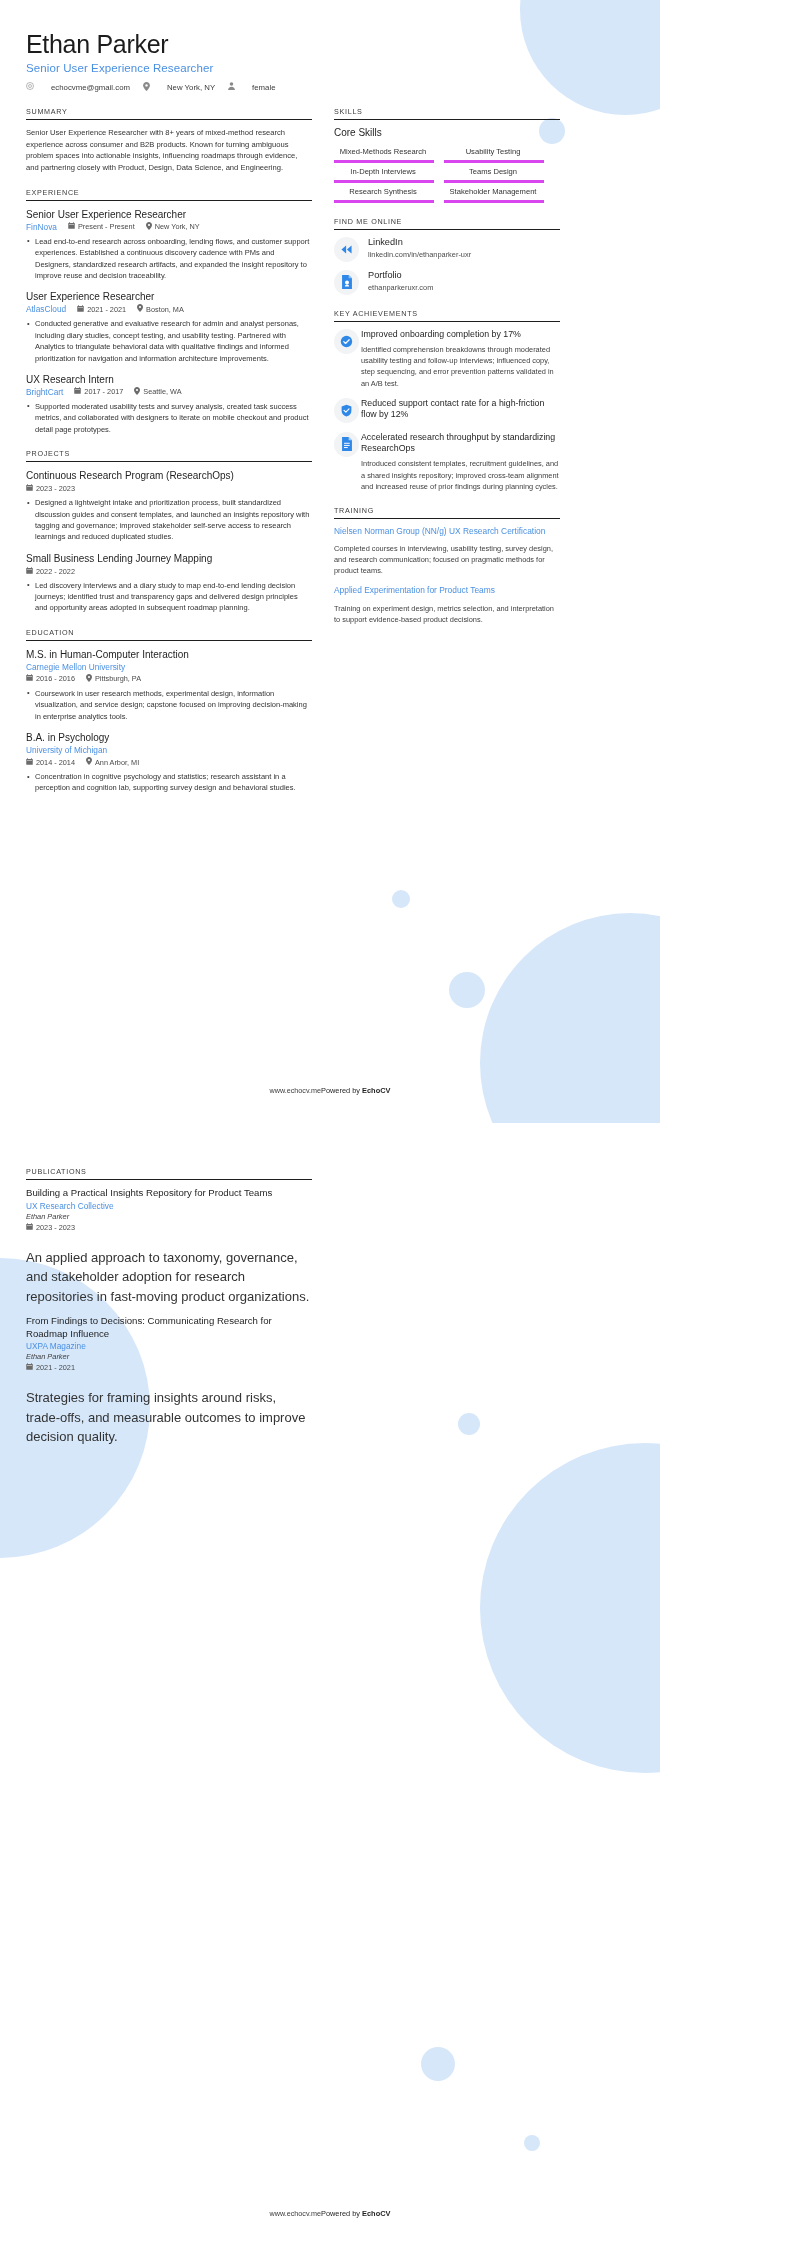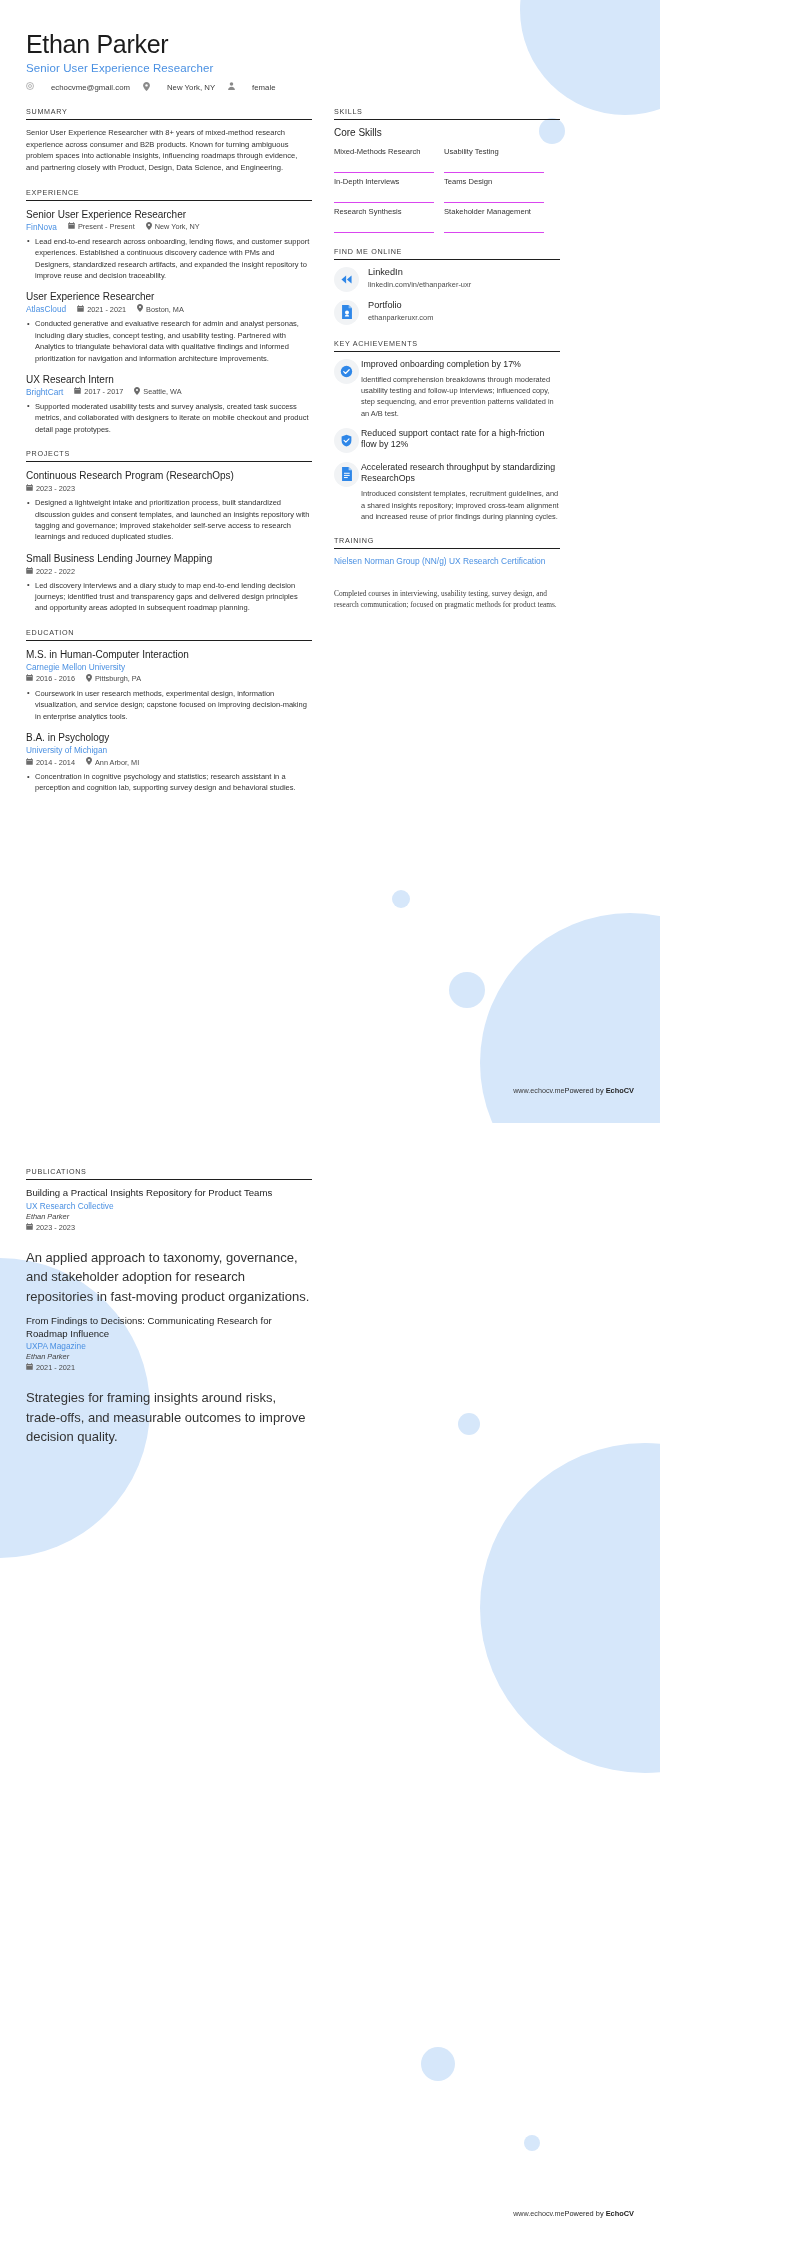--- a/index.html
+++ b/index.html
@@ -121,24 +121,25 @@
     color: #444;
     font-size: 7.5px;
   }
 
   
   .skill-group-title { font-size: 10px; color: #1f1f1f; margin-bottom: 5px; }
   .skill-grid { display: flex; flex-wrap: wrap; gap: 0 10px; }
   .skill-chip {
     font-size: 7.6px;
     color: #333;
-    border-bottom: 1px solid #d946ef;
-    padding: 4px 2px 16px 0;
+    border-bottom: 3px solid #d946ef;
+    padding: 4px 2px 4px 0;
     flex: 0 0 auto;
     min-width: 100px;
+    text-align: center;
   }
 
   
   .link-row { display: flex; align-items: flex-start; gap: 9px; margin-bottom: 8px; }
   .link-badge {
     width: 25px; height: 25px; flex: none;
     border-radius: 50%;
     background: #f1f3f5;
     display: flex; align-items: center; justify-content: center;
   }
@@ -151,35 +152,35 @@
     width: 25px; height: 25px; flex: none;
     border-radius: 50%;
     background: #f1f3f5;
     display: flex; align-items: center; justify-content: center;
   }
   .ach-title { font-size: 8.8px; color: #1f1f1f; line-height: 1.3; }
   .ach-desc { font-size: 7.4px; color: #3d3d3d; line-height: 1.5; margin-top: 4px; }
 
   
   .train-title { font-size: 8.4px; color: #4a90e2; line-height: 1.35; }
-  .train-desc { font-size: 7.4px; color: #3d3d3d; line-height: 1.5; margin-top: 21px; margin-bottom: 9px; font-family: Liberation Serif, serif; }
+  .train-desc { font-size: 7.4px; color: #3d3d3d; line-height: 1.5; margin-top: 6px; margin-bottom: 9px; }
 
   
   .pub-title { font-size: 9.6px; color: #1f1f1f; line-height: 1.32; }
   .pub-venue { font-size: 8.3px; color: #4a90e2; margin-top: 1px; }
   .pub-author { font-size: 7.4px; color: #3d3d3d; font-style: italic; margin-top: 1px; }
   .pub-desc { font-size: 13px; color: #333; line-height: 1.5; margin-top: 16px; margin-bottom: 9px; }
 
   
   .footer {
     position: absolute;
     left: 26px; right: 26px;
     bottom: 28px;
     display: flex;
-    justify-content: flex-end;
+    justify-content: center;
     align-items: center;
     font-size: 7.2px;
     color: #3a3a3a;
     z-index: 3;
   }
   .footer-brand { font-size: 7.4px; color: #1f1f1f; }
   .footer-brand b { font-weight: 700; }
 </style>
 </head>
 <body>
@@ -513,20 +514,24 @@
         </div>
 
         <div class="sec">
           <div class="sec-title">TRAINING</div>
           <div class="sec-rule"></div>
           <div id="training-list">
               <div>
                 <div class="train-title">Nielsen Norman Group (NN/g) UX Research Certification</div>
                 <div class="train-desc">Completed courses in interviewing, usability testing, survey design, and research communication; focused on pragmatic methods for product teams.</div>
               </div>
+              <div>
+                <div class="train-title">Applied Experimentation for Product Teams</div>
+                <div class="train-desc">Training on experiment design, metrics selection, and interpretation to support evidence-based product decisions.</div>
+              </div>
             </div>
         </div>
       </div>
     </div>
   </div>
 
   <div class="footer">
     <span>www.echocv.me</span>
     <span class="footer-brand">
       <span>Powered by </span><b>EchoCV</b>

